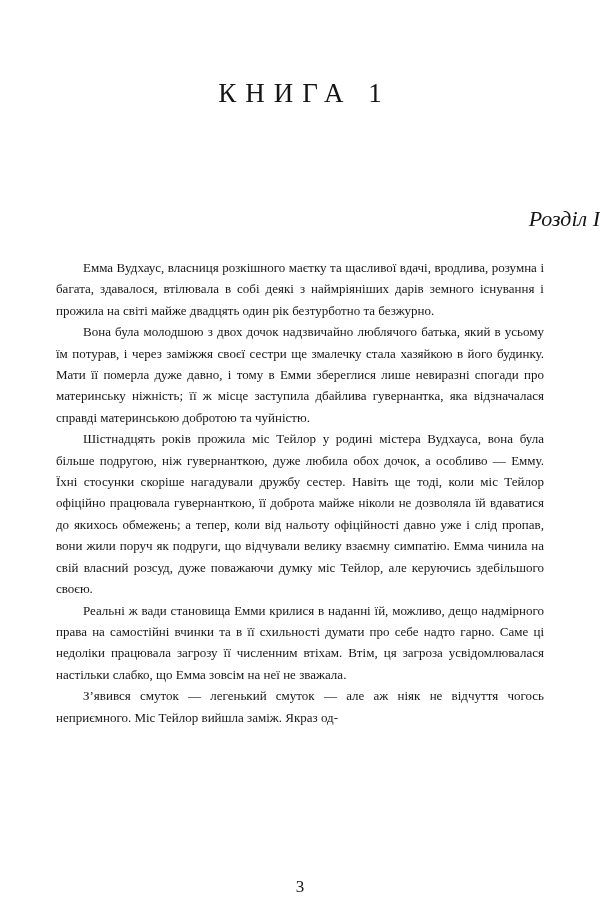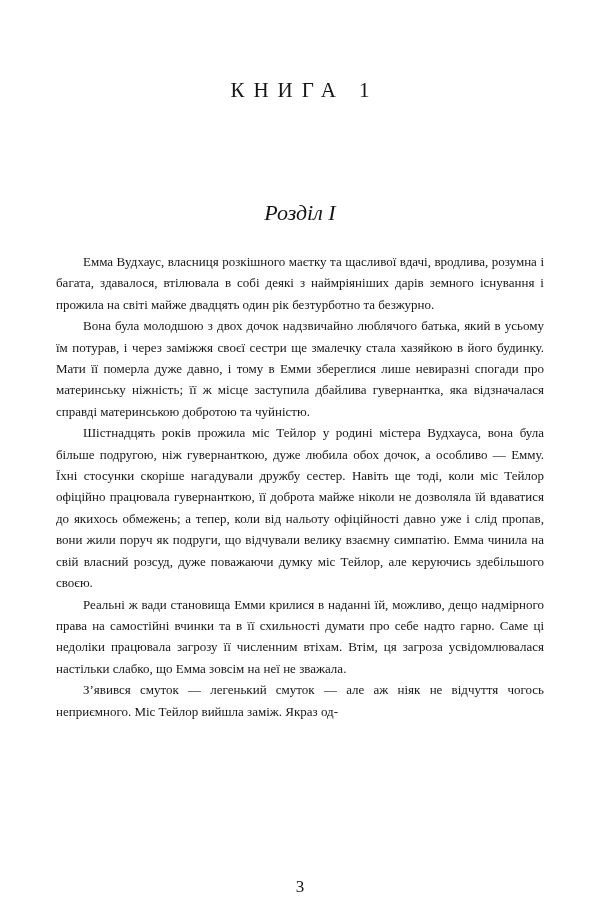--- a/index.html
+++ b/index.html
@@ -13,30 +13,30 @@
       height: 915px;
       background: #ffffff;
       overflow: hidden;
       font-family: "Liberation Serif", "DejaVu Serif", serif;
       color: #141414;
     }
     .book-title {
       margin: 0;
       padding-top: 78px;
       text-align: center;
-      font-size: 21px;
+      font-size: 27px;
       font-weight: 400;
       letter-spacing: 9px;
       text-indent: 9px; 
       color: #151515;
     }
     .chapter-title {
       margin: 0;
       padding-top: 97px;
-      text-align: center;
+      text-align: right;
       font-style: italic;
       font-weight: 400;
       font-size: 22px;
       color: #151515;
     }
     .text-block {
       margin: 25px 56px 0 56px;
       width: 488px;
       font-size: 13px;
       line-height: 21.4px;

